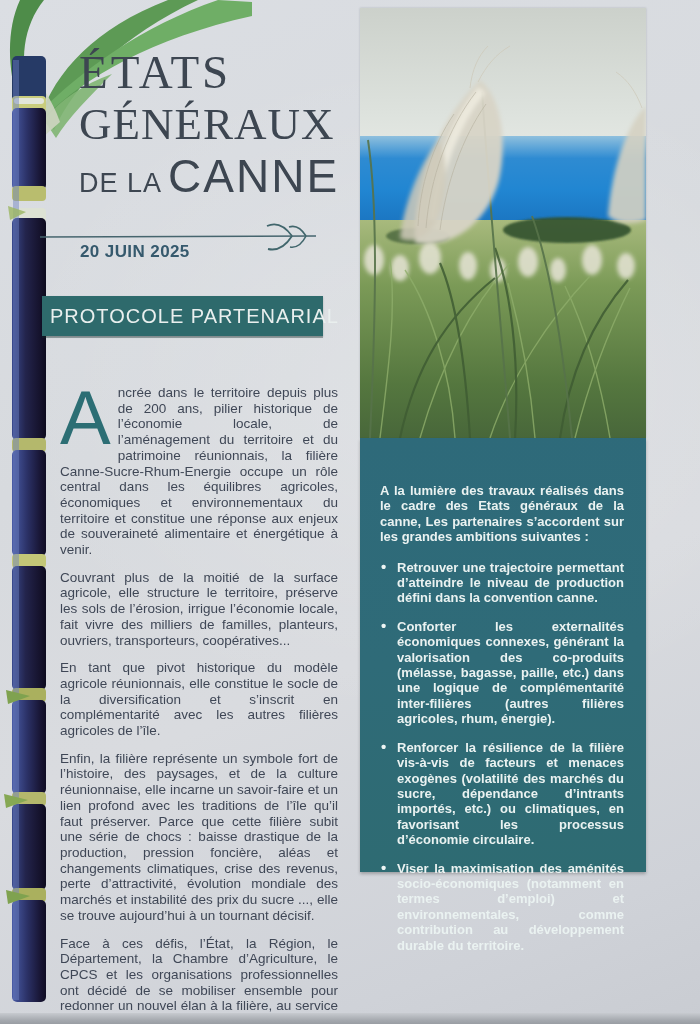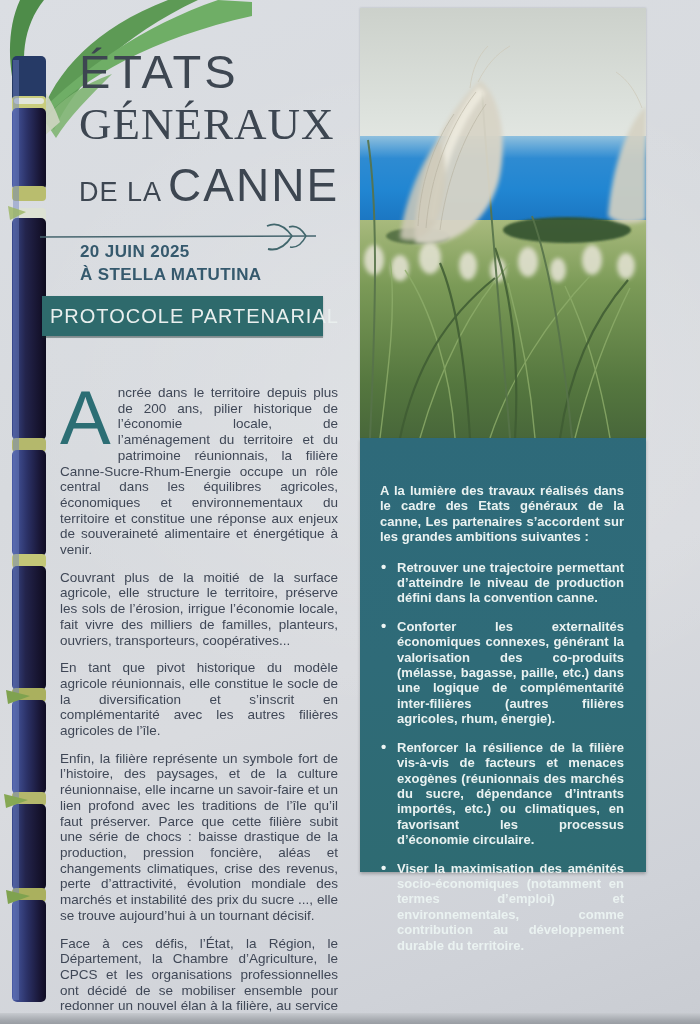--- a/index.html
+++ b/index.html
@@ -20,23 +20,23 @@
     background:linear-gradient(#c7cacf 0%, #a3a7ad 70%, #999da3 100%);
   }
   svg{display:block}
   .cane{position:absolute;left:0;top:0;width:270px;height:1024px;}
 
   
   .title-block{
     position:absolute;left:79px;top:46px;width:250px;
     color:var(--title-dark,#3d4651);
   }
-  .t-line1{font-size:47px;font-weight:300;letter-spacing:3px;line-height:52px;}
+  .t-line1{font-size:47px;font-weight:300;letter-spacing:3px;line-height:52px;font-family:Liberation Serif, serif;}
   .t-line2{font-size:45px;font-weight:300;letter-spacing:1px;line-height:53px;font-family:Liberation Serif, serif;}
-  .t-line3{margin-top:16px;line-height:36px;white-space:nowrap;}
+  .t-line3{margin-top:0;line-height:50px;white-space:nowrap;}
   .t-small{font-size:27px;font-weight:300;letter-spacing:1px;}
   .t-large{font-size:46px;font-weight:300;letter-spacing:2px;margin-left:6px;}
 
   .divider{position:absolute;left:40px;top:222px;width:278px;height:30px;}
 
   .date-block{
     position:absolute;left:80px;top:240px;
     font-size:17px;font-weight:700;letter-spacing:.4px;
     color:var(--date-blue,#35596d);line-height:23px;
   }
@@ -154,21 +154,20 @@
     <line x1="0" y1="15" x2="276" y2="14" stroke="#46656e" stroke-width="1.6"></line>
     <path d="M252,14 C244,3 236,0 227,4" fill="none" stroke="#41666c" stroke-width="1.8"></path>
     <path d="M252,14 C245,25 237,29 228,27" fill="none" stroke="#41666c" stroke-width="1.8"></path>
     <path d="M266,14 C261,6 255,3 249,5" fill="none" stroke="#41666c" stroke-width="1.6"></path>
     <path d="M266,14 C262,22 256,26 250,25" fill="none" stroke="#41666c" stroke-width="1.6"></path>
   </svg>
 </div>
 
 <div class="date-block">
   <div>20 JUIN 2025</div>
-  <div>À STELLA MATUTINA</div>
 </div>
 
 <div class="banner">
   <span class="banner-label">PROTOCOLE PARTENARIAL</span>
 </div>
 
 <div class="article">
   <p><span class="dropcap">A</span><span>ncrée dans le territoire depuis plus de 200 ans, pilier historique de l’économie locale, de l’aménagement du territoire et du patrimoine réunionnais, la filière Canne-Sucre-Rhum-Energie occupe un rôle central dans les équilibres agricoles, économiques et environnementaux du territoire et constitue une réponse aux enjeux de souveraineté alimentaire et énergétique à venir.</span></p>
   <p>Couvrant plus de la moitié de la surface agricole, elle structure le territoire, préserve les sols de l’érosion, irrigue l’économie locale, fait vivre des milliers de familles, planteurs, ouvriers, transporteurs, coopératives...</p>
   <p>En tant que pivot historique du modèle agricole réunionnais, elle constitue le socle de la diversification et s’inscrit en complémentarité avec les autres filières agricoles de l’île.</p>
@@ -265,18 +264,18 @@
       <path d="M282,100 C276,84 268,72 256,64"></path>
     </g>
   </svg>
 </div>
 
 <div class="panel">
   <p class="panel-intro">A la lumière des travaux réalisés dans le cadre des Etats généraux de la canne, Les partenaires s’accordent sur les grandes ambitions suivantes :</p>
   <ul class="ambitions">
     <li>Retrouver une trajectoire permettant d’atteindre le niveau de production défini dans la convention canne.</li>
     <li>Conforter les externalités économiques connexes, générant la valorisation des co-produits (mélasse, bagasse, paille, etc.) dans une logique de complémentarité inter-filières (autres filières agricoles, rhum, énergie).</li>
-    <li>Renforcer la résilience de la filière vis-à-vis de facteurs et menaces exogènes (réunionnais des marchés du sucre, dépendance d’intrants importés, etc.) ou climatiques, en favorisant les processus d’économie circulaire.</li>
+    <li>Renforcer la résilience de la filière vis-à-vis de facteurs et menaces exogènes (volatilité des marchés du sucre, dépendance d’intrants importés, etc.) ou climatiques, en favorisant les processus d’économie circulaire.</li>
     <li>Viser la maximisation des aménités socio-économiques (notamment en termes d’emploi) et environnementales, comme contribution au développement durable du territoire.</li>
   </ul>
 </div>
 
 <div class="table-edge"></div>
 
 </body></html>

